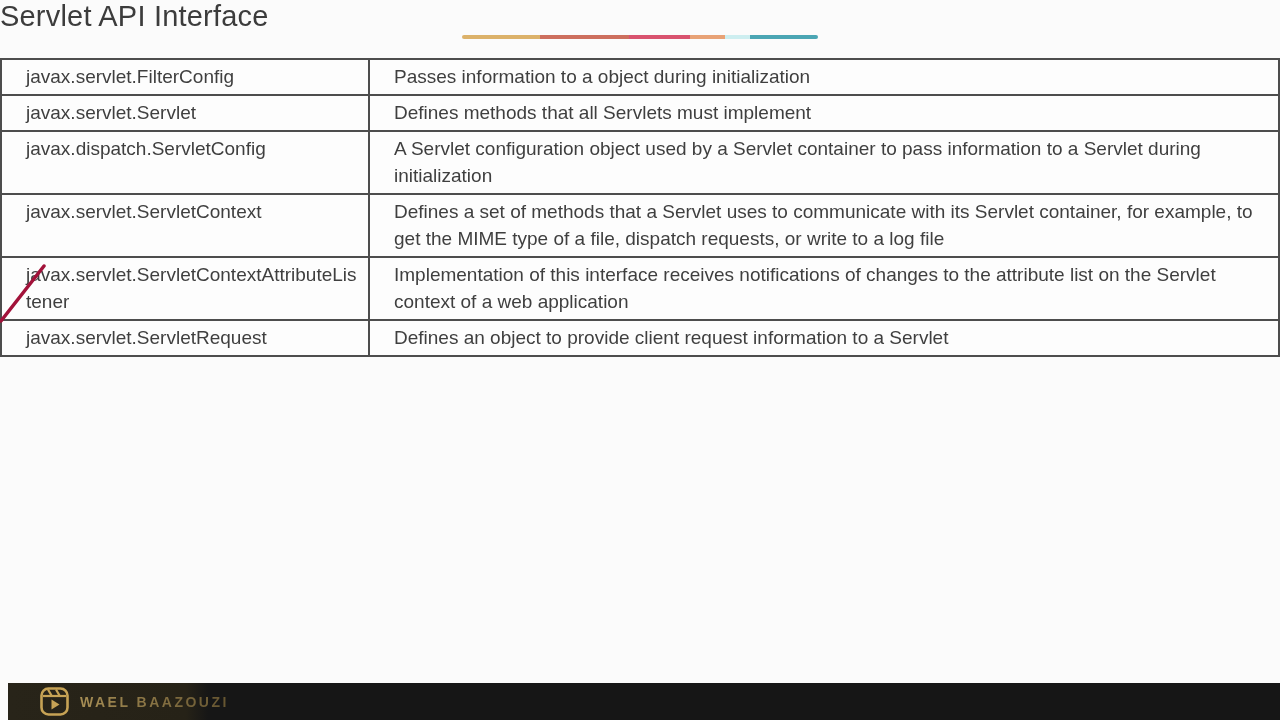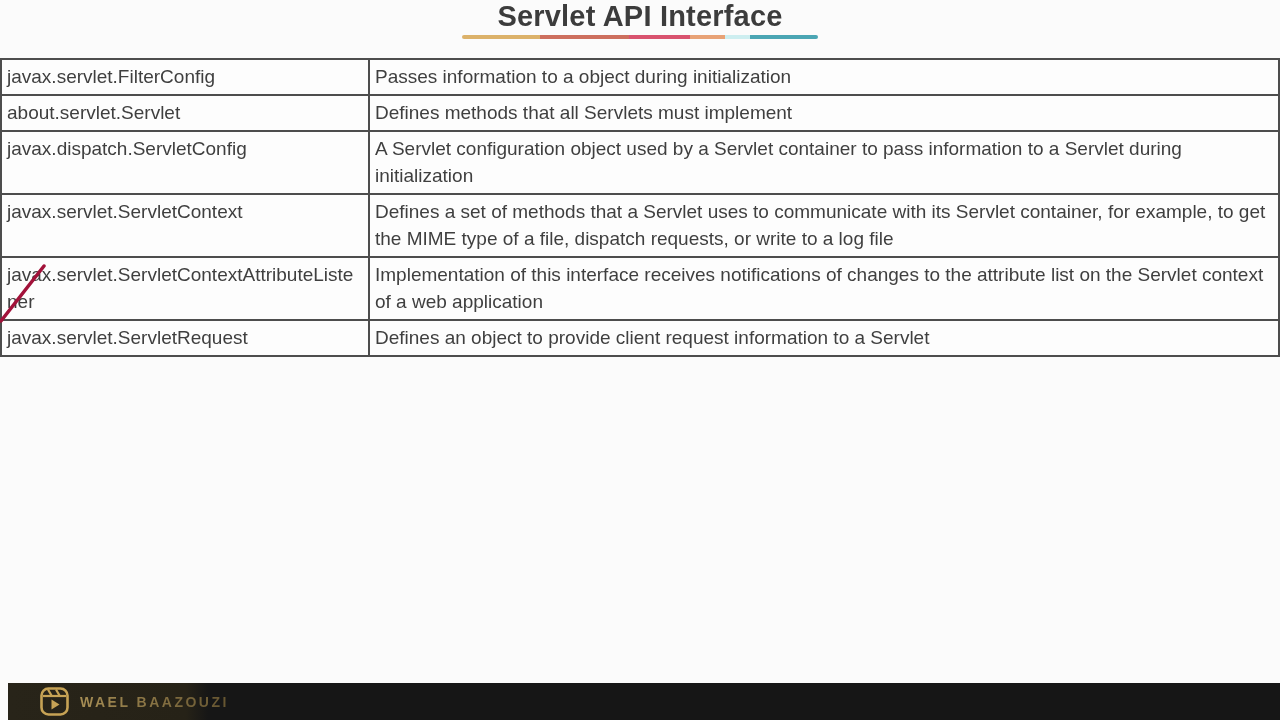--- a/index.html
+++ b/index.html
@@ -7,23 +7,23 @@
   .page {
     position:relative;
     width:1280px; height:720px;
     background:#fbfbfb;
     overflow:hidden;
     font-family:"Liberation Sans","DejaVu Sans",sans-serif;
     color:#3d3d3d;
   }
   
   .title {
-    text-align:center;
+    text-align:left;
     font-size:29px;
-    font-weight:700;
+    font-weight:400;
     letter-spacing:0.2px;
     color:#3c3c3c;
     line-height:31px;
     padding-top:1px;
   }
   .title-underline {
     width:356px; height:4px;
     margin:3px auto 0 auto;
     border-radius:2px;
     background:#ddd;
@@ -33,21 +33,21 @@
     width:1280px;
     margin-top:19px;
     border-collapse:collapse;
     table-layout:fixed;
     background:#fdfdfd;
   }
   table.api td {
     border:2px solid #4d4d4d;
     font-size:19px;
     line-height:27px;
-    padding:3px 8px 4px 5px;
+    padding:3px 8px 4px 24px;
     vertical-align:top;
     color:#3f3f3f;
   }
   td.col-name  { width:368px; word-break:break-all; }
   td.col-desc  { }
   
   .annotation-layer {
     position:absolute; left:0; top:0;
     width:1280px; height:720px;
     pointer-events:none;
@@ -80,21 +80,21 @@
   <div class="title">Servlet API Interface</div>
   <div class="title-underline" style="background: linear-gradient(90deg, rgb(220, 178, 106) 0%, rgb(220, 178, 106) 22%, rgb(205, 111, 94) 22%, rgb(205, 111, 94) 47%, rgb(217, 83, 111) 47%, rgb(217, 83, 111) 64%, rgb(232, 162, 118) 64%, rgb(232, 162, 118) 74%, rgb(205, 238, 240) 74%, rgb(205, 238, 240) 81%, rgb(75, 166, 180) 81%, rgb(75, 166, 180) 100%);"></div>
 
   <table class="api">
     <tbody>
       <tr>
         <td class="col-name">javax.servlet.FilterConfig</td>
         <td class="col-desc">Passes information to a object during initialization</td>
       </tr>
       <tr>
-        <td class="col-name">about.servlet.Servlet</td>
+        <td class="col-name">javax.servlet.Servlet</td>
         <td class="col-desc">Defines methods that all Servlets must implement</td>
       </tr>
       <tr>
         <td class="col-name">javax.dispatch.ServletConfig</td>
         <td class="col-desc">A Servlet configuration object used by a Servlet container to pass information to a Servlet during initialization</td>
       </tr>
       <tr>
         <td class="col-name">javax.servlet.ServletContext</td>
         <td class="col-desc">Defines a set of methods that a Servlet uses to communicate with its Servlet container, for example, to get the MIME type of a file, dispatch requests, or write to a log file</td>
       </tr>

